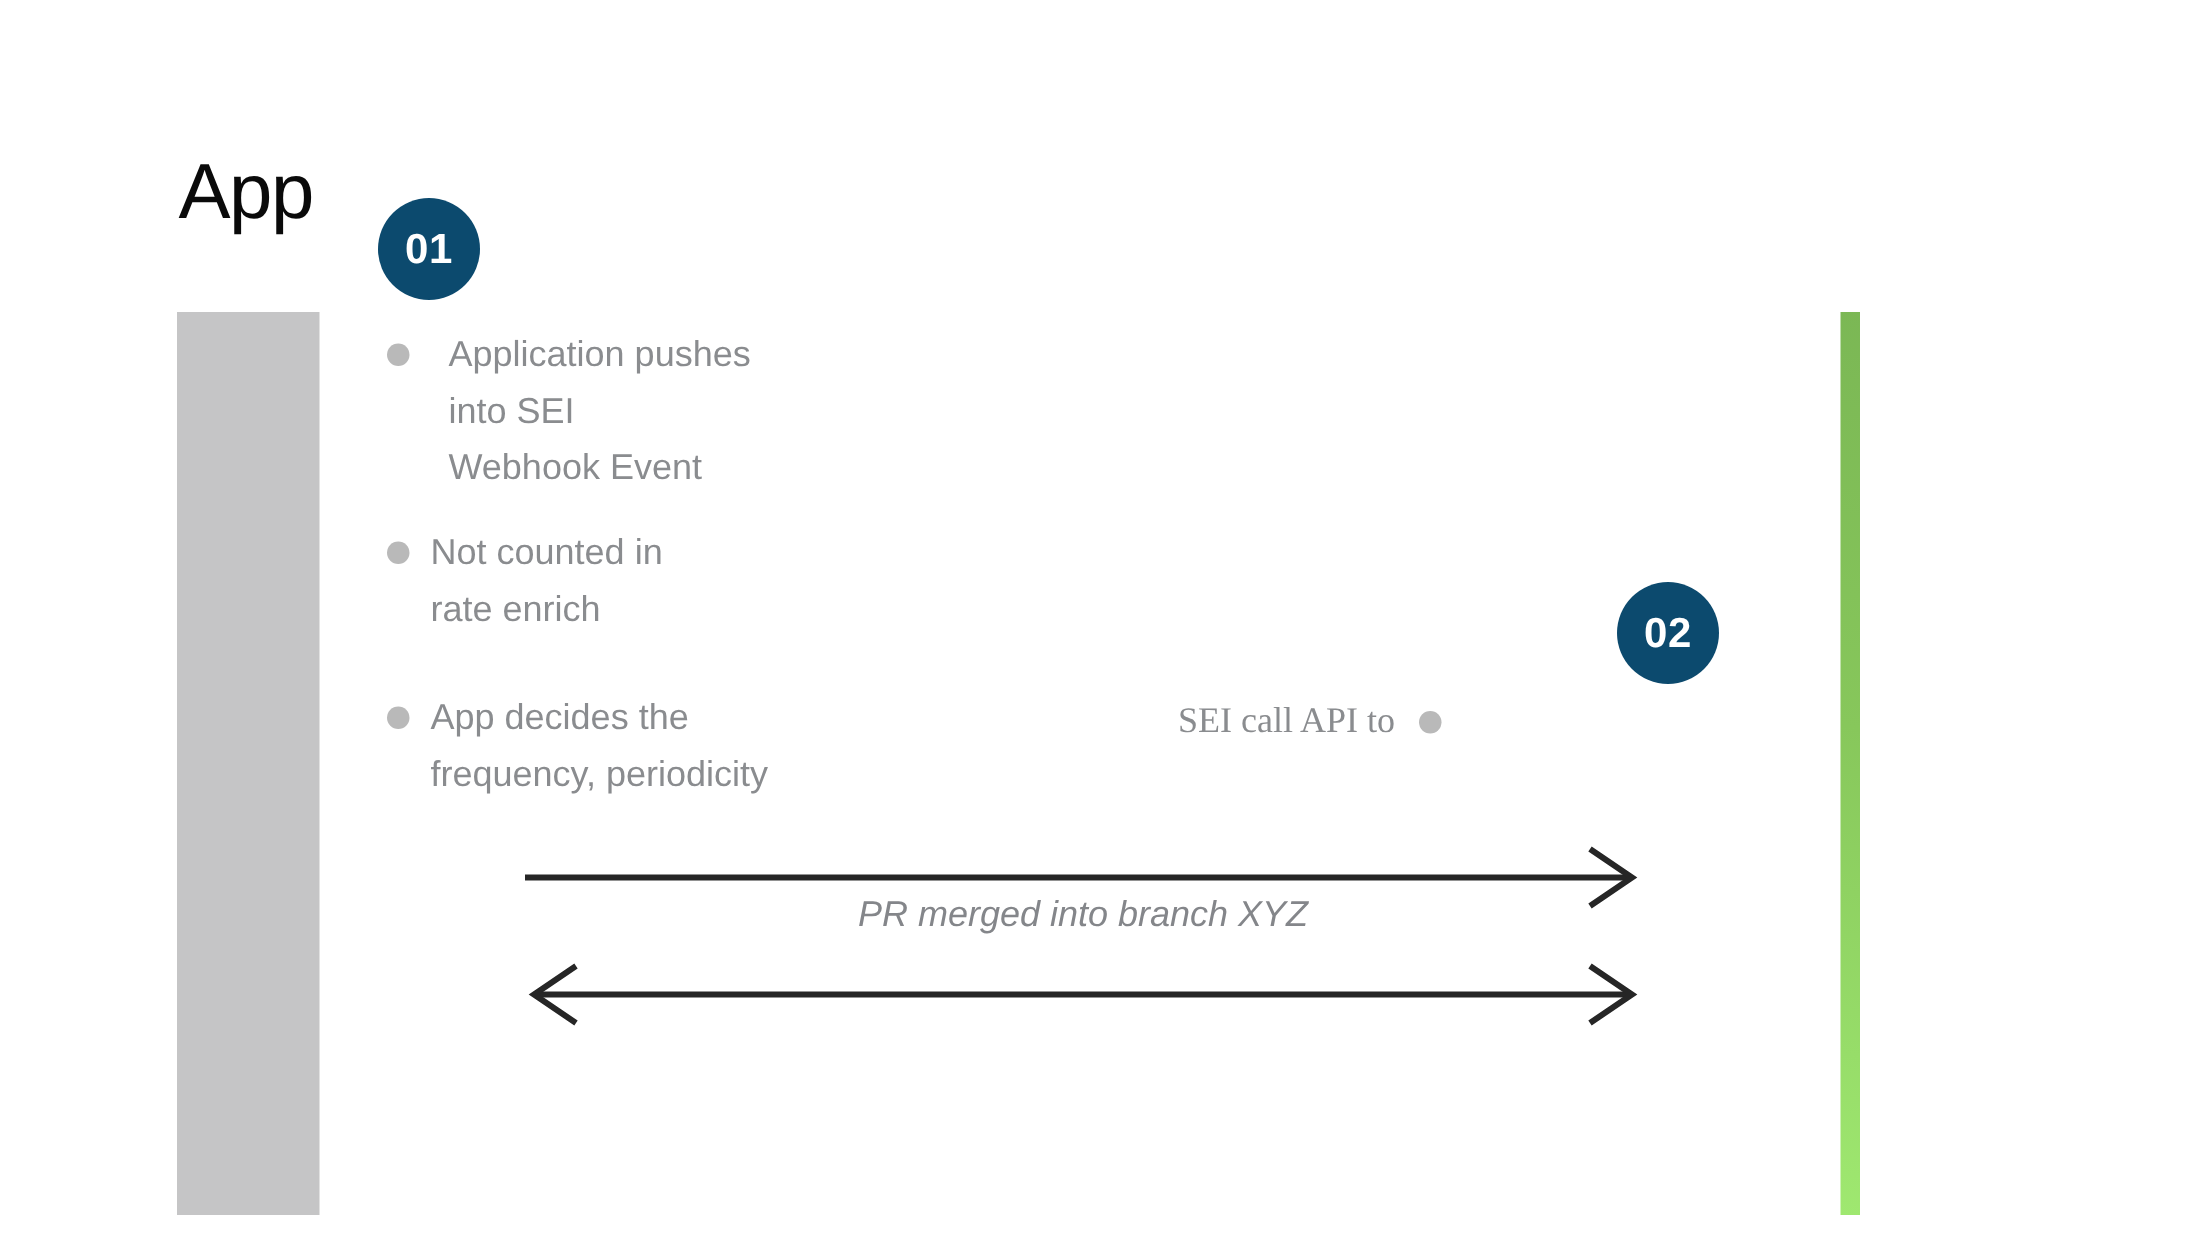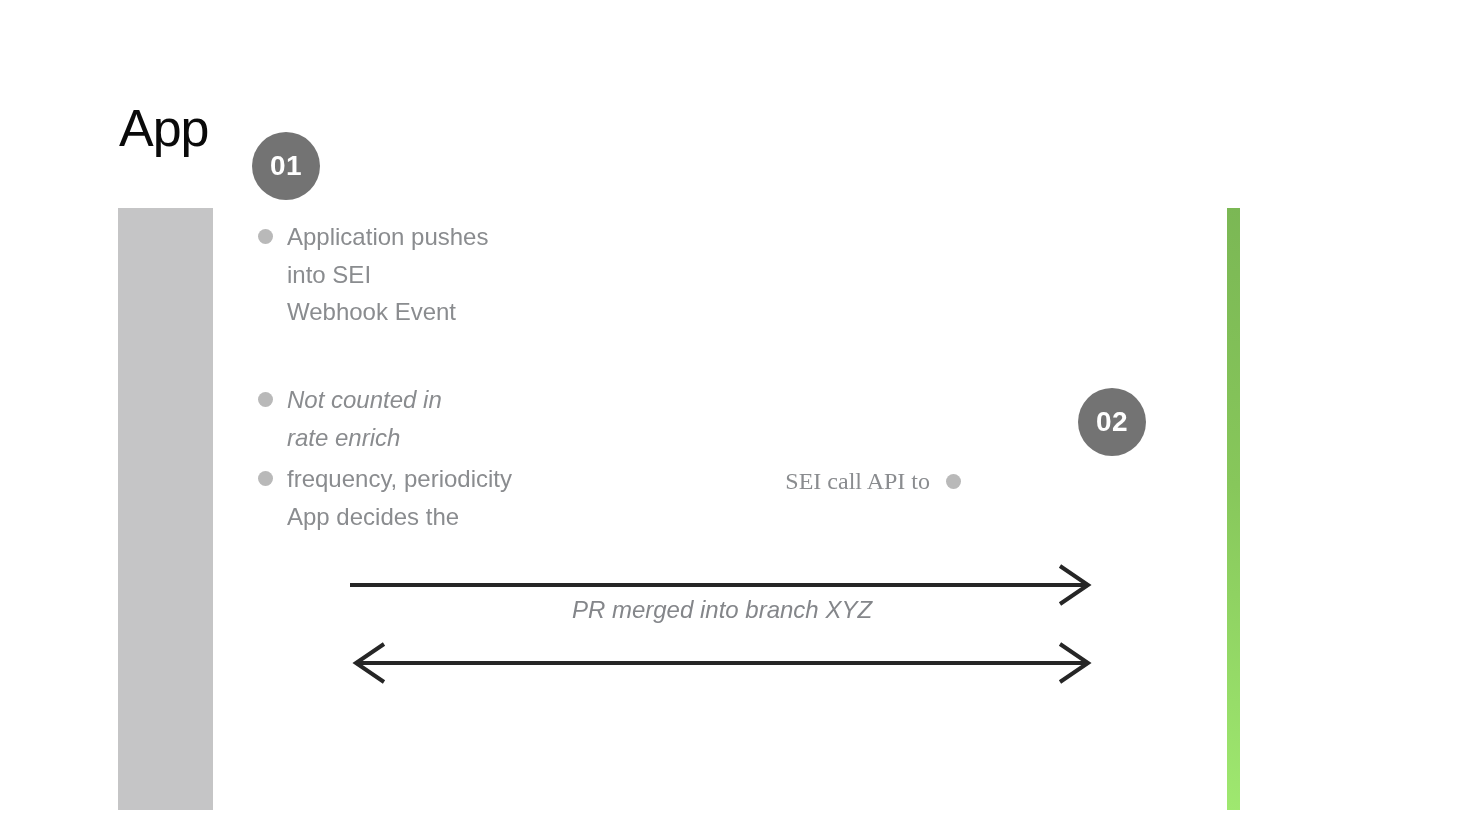--- a/index.html
+++ b/index.html
@@ -45,39 +45,39 @@
     left: 1240px;
     top: 88px;
     width: 70px;
     height: 70px;
   }
 
   .badge {
     width: 68px;
     height: 68px;
     border-radius: 50%;
-    background: #737373;
+    background: #0c4a6e;
     color: #ffffff;
     font-size: 28px;
     font-weight: bold;
     display: flex;
     align-items: center;
     justify-content: center;
     letter-spacing: 0.5px;
   }
   .badge-01 { left: 252px; top: 132px; }
   .badge-02 { left: 1078px; top: 388px; }
 
   .bullet-item {
     left: 258px;
     display: flex;
     align-items: flex-start;
   }
-  .item-1 { top: 218px; }
-  .item-2 { top: 381px; font-style: italic; }
+  .item-1 { top: 218px; gap: 12px; }
+  .item-2 { top: 350px; }
   .item-3 { top: 460px; }
 
   .dot {
     width: 15px;
     height: 15px;
     border-radius: 50%;
     background: #b9b9b9;
     flex: 0 0 auto;
     margin-top: 11px;
   }
@@ -169,22 +169,22 @@
     <span class="dot"></span>
     <div class="lines">
       <div>Not counted in</div>
       <div>rate enrich</div>
     </div>
   </div>
 
   <div class="abs bullet-item item-3">
     <span class="dot"></span>
     <div class="lines">
+      <div>App decides the</div>
       <div>frequency, periodicity</div>
-      <div>App decides the</div>
     </div>
   </div>
 
   <div class="abs right-item">
     <div class="lines right-align">
       <div>SEI call API to</div>
     </div>
     <span class="dot"></span>
   </div>
 

